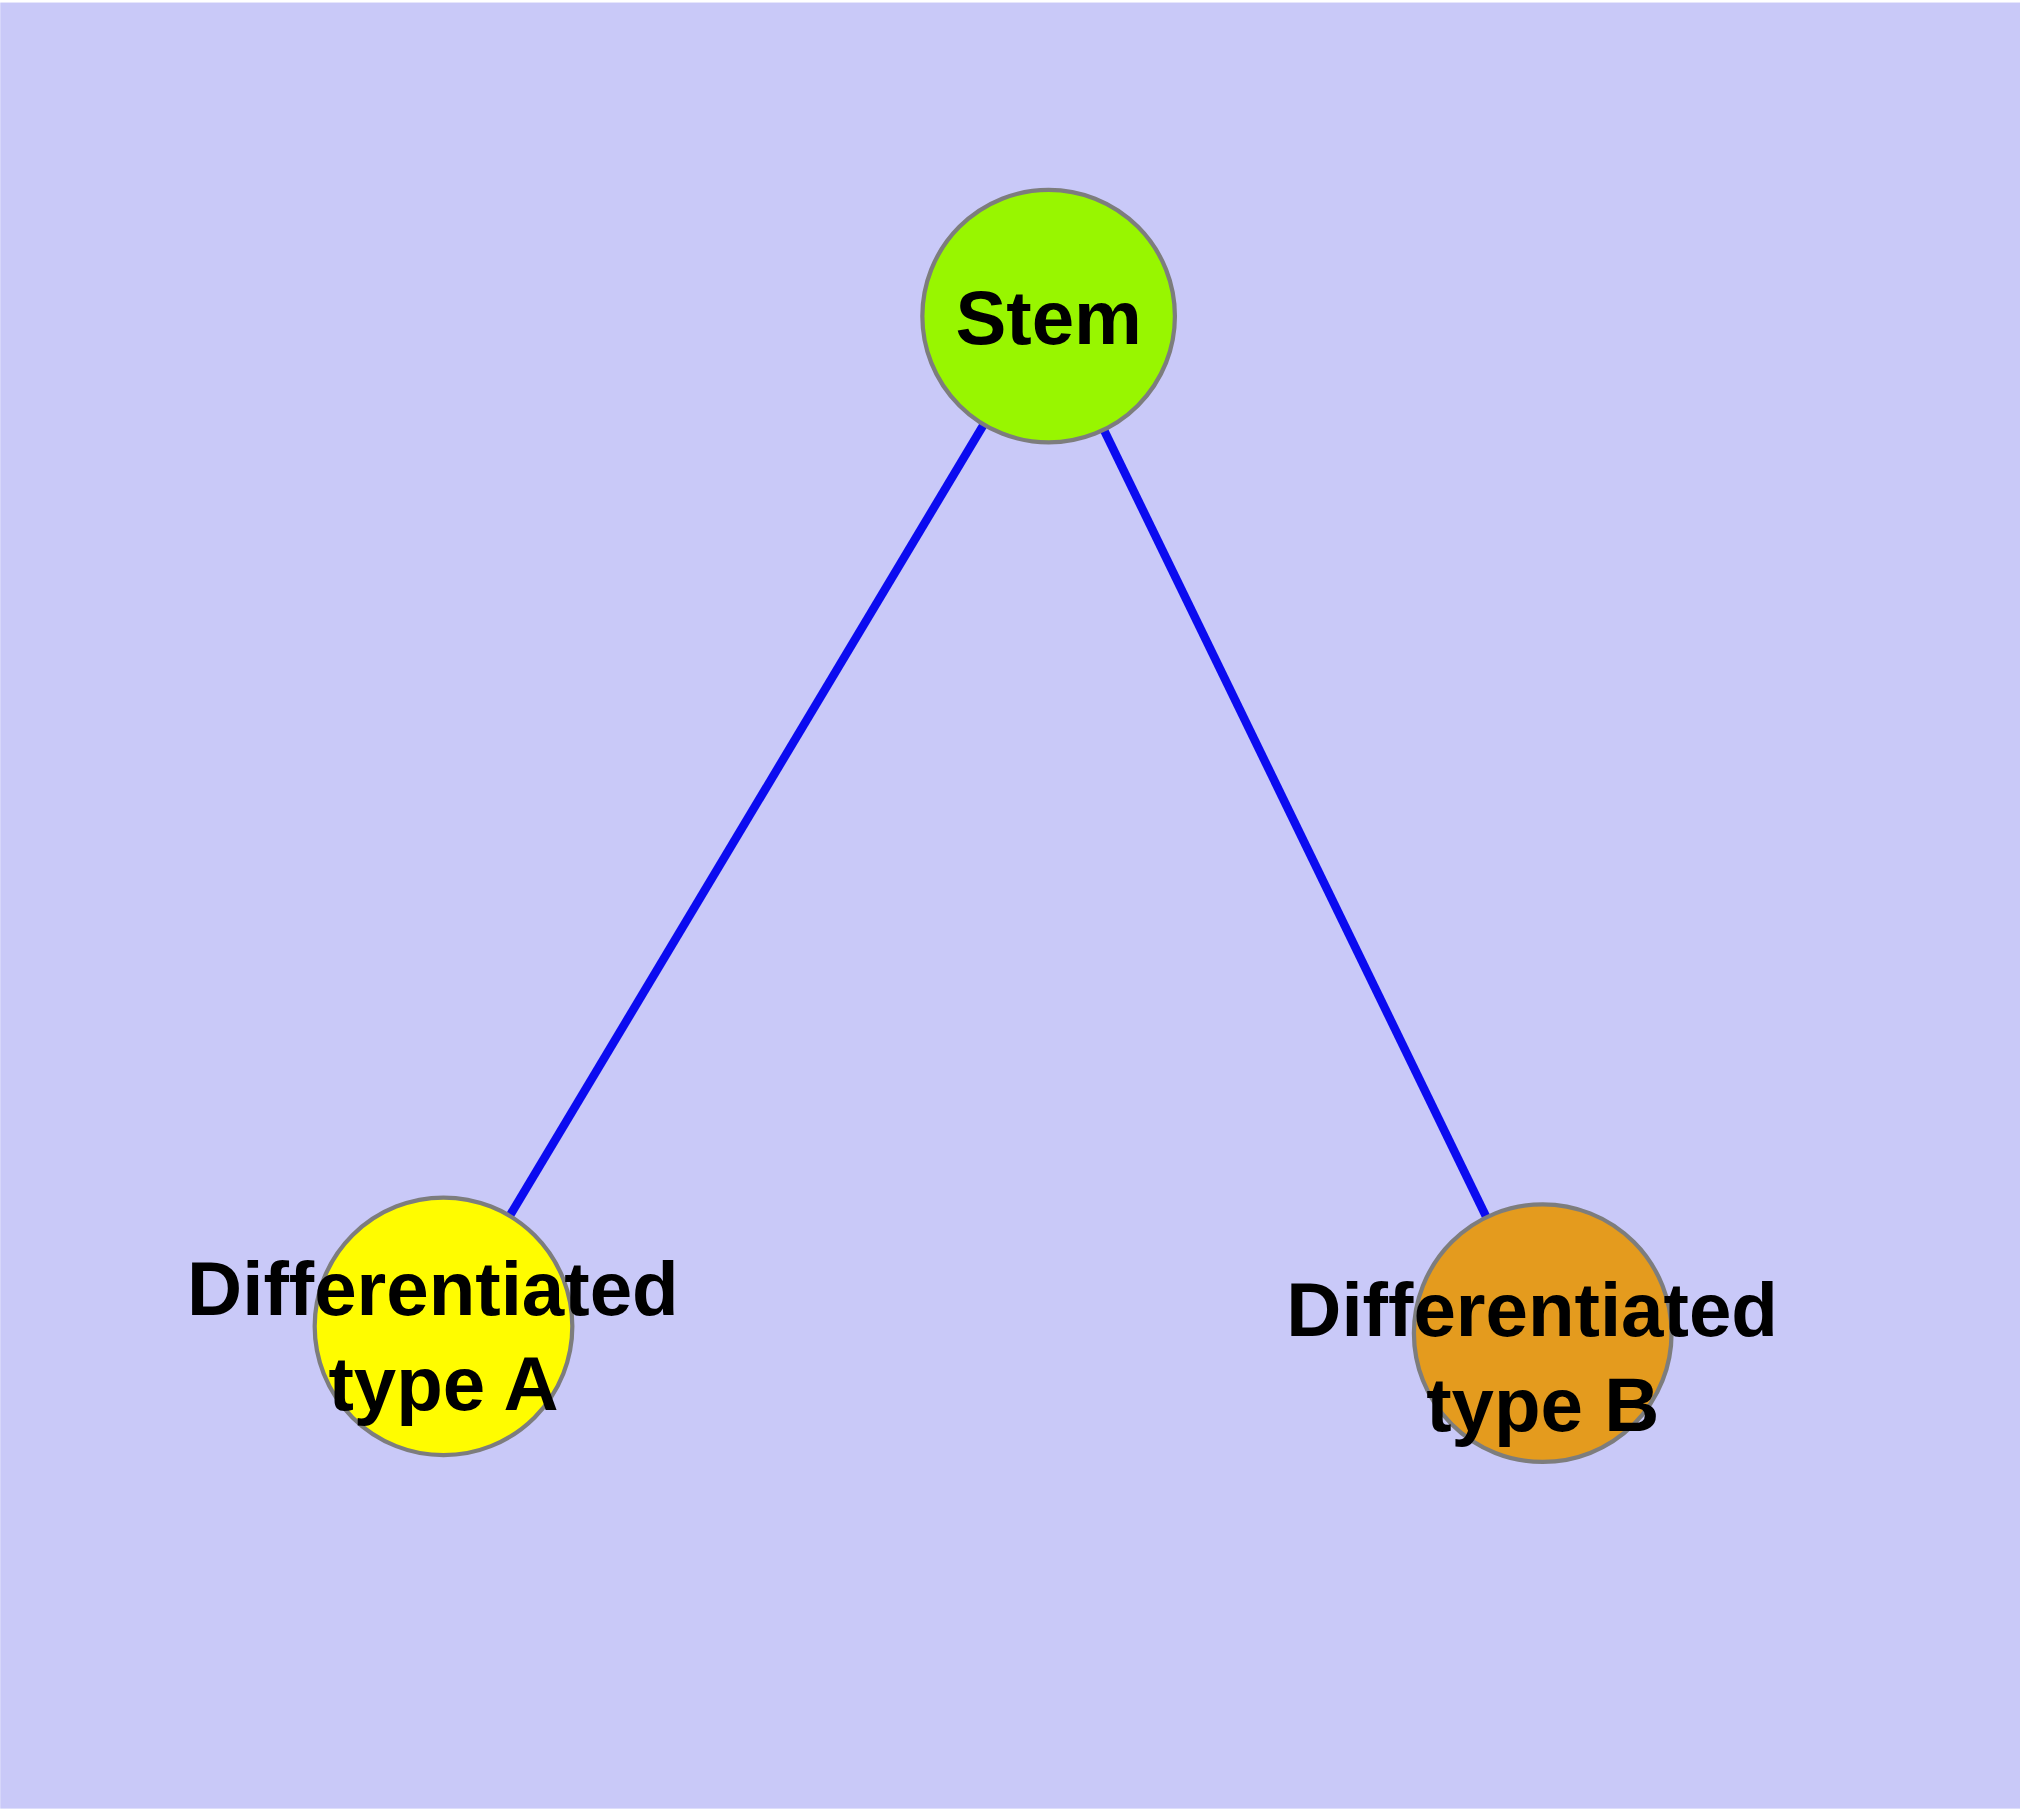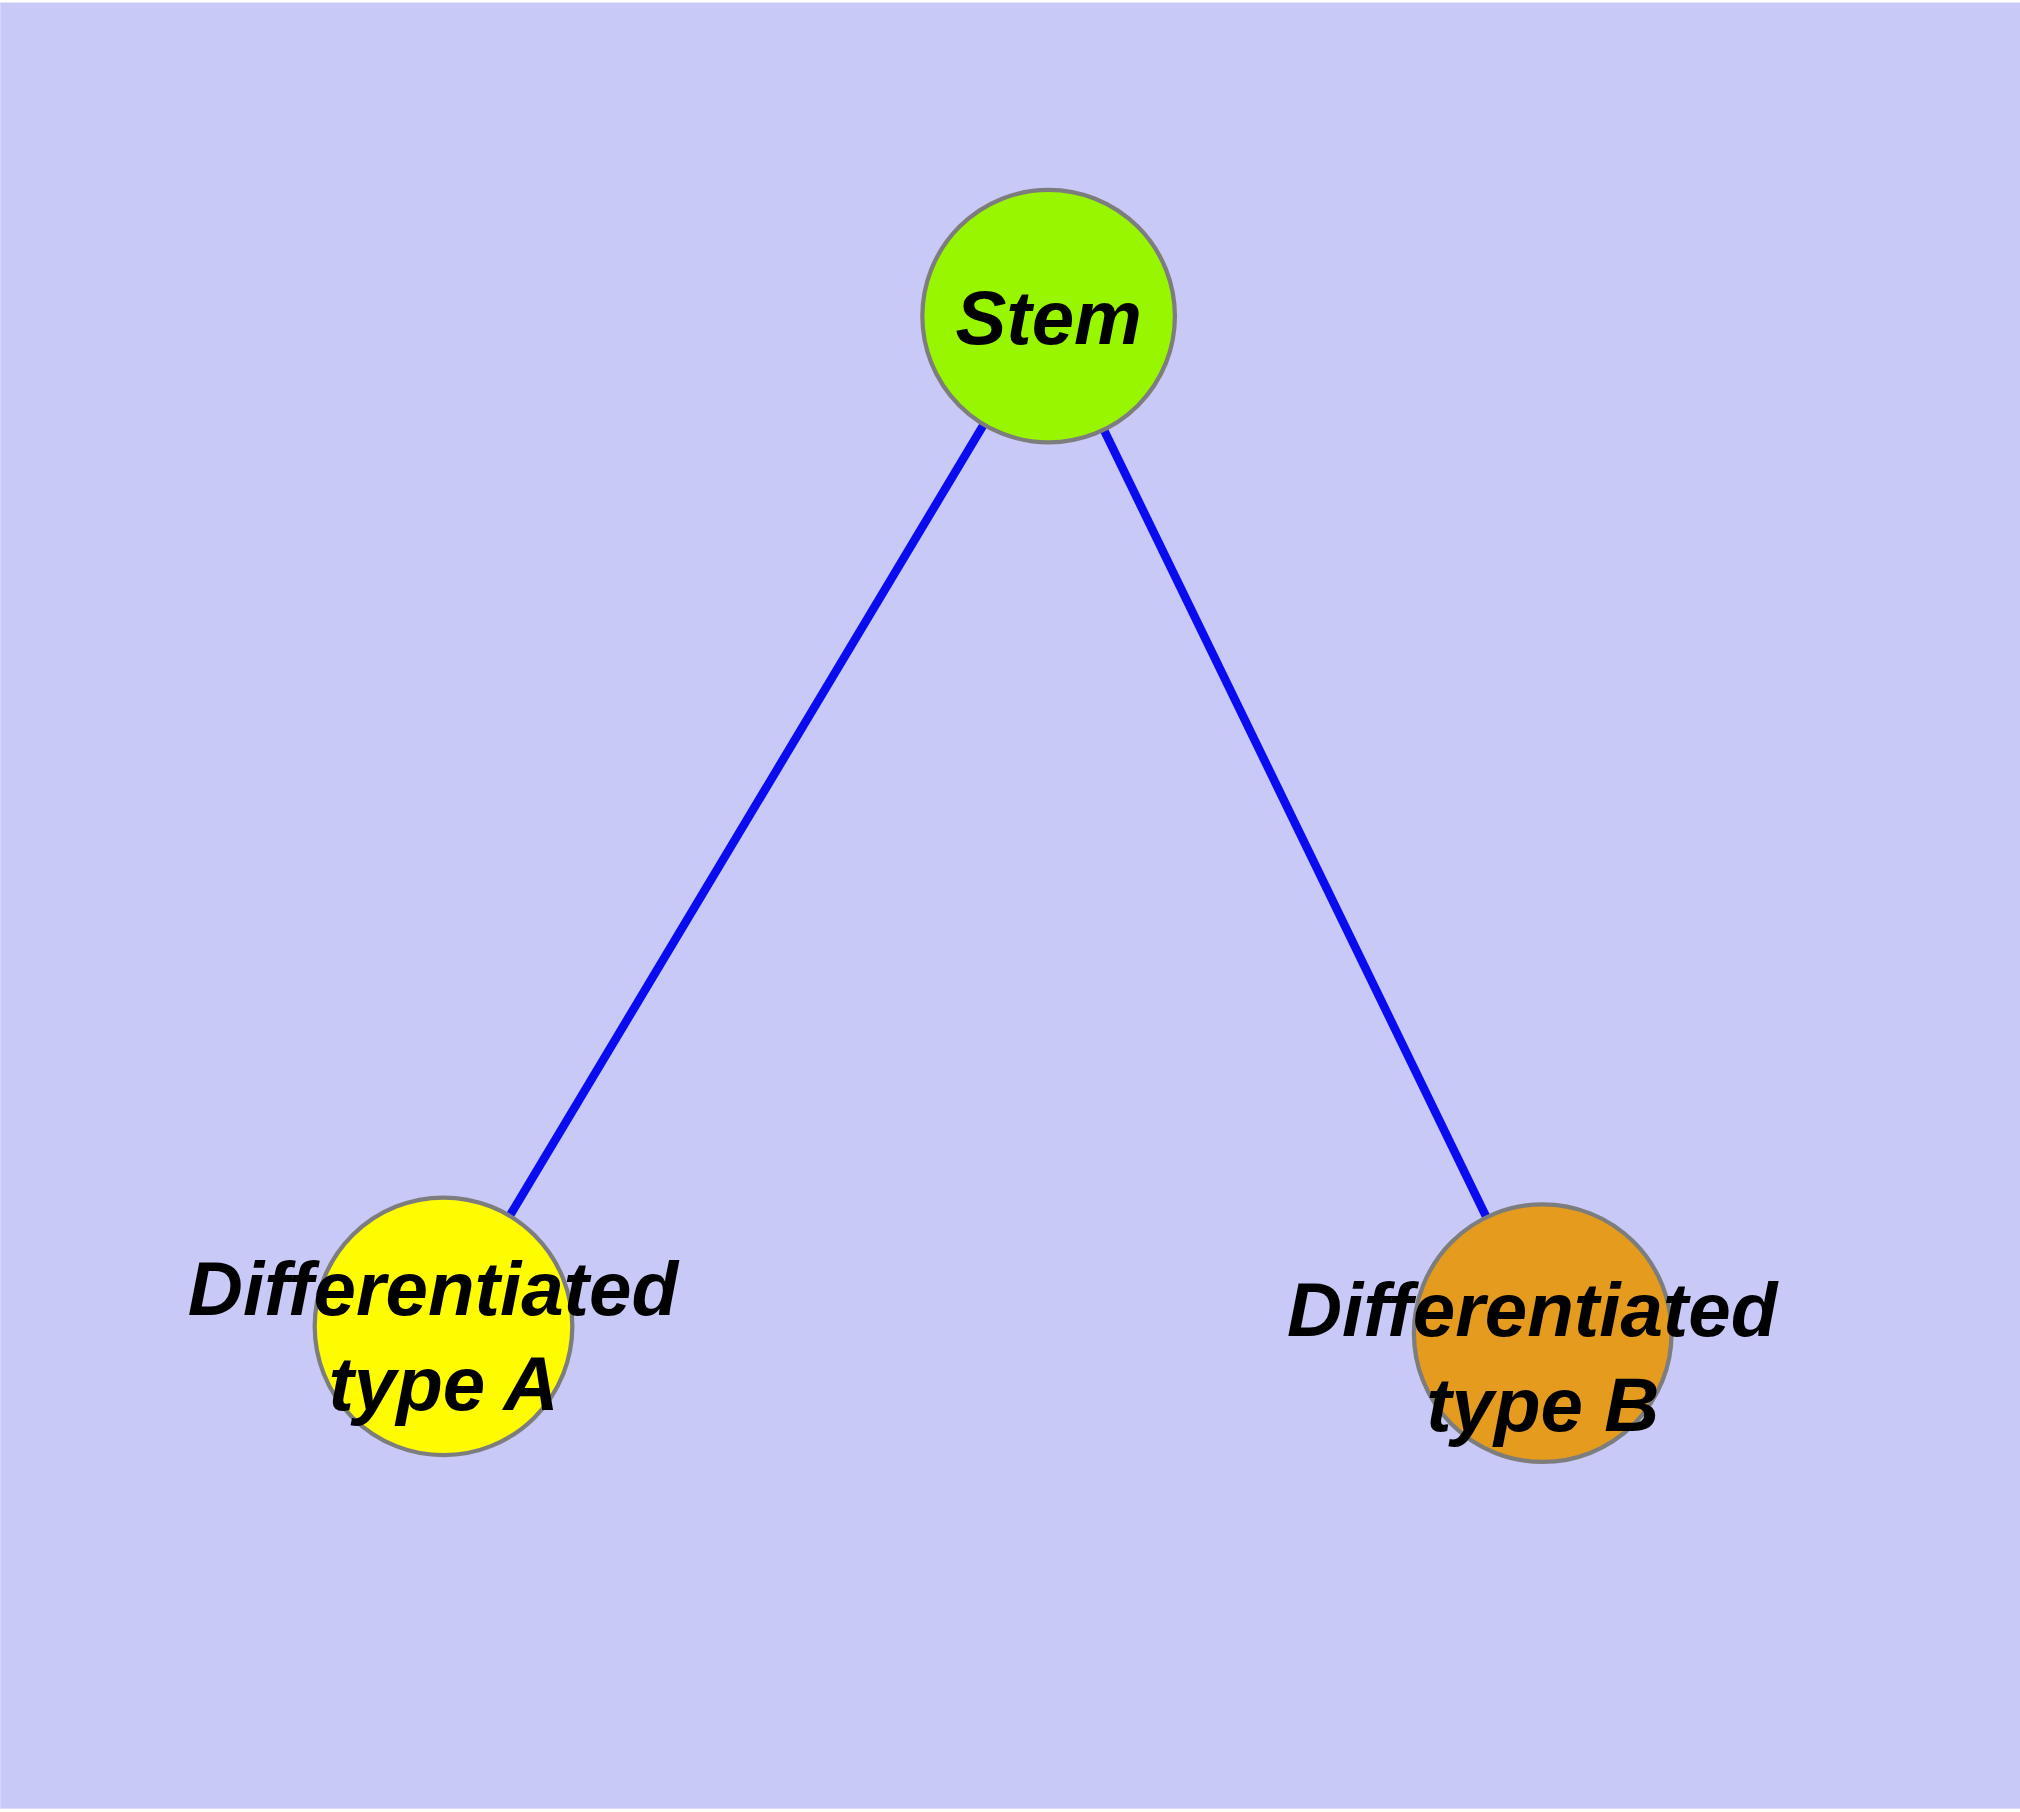--- a/index.html
+++ b/index.html
@@ -7,21 +7,20 @@
     padding: 0;
     background: #ffffff;
   }
   .stage {
     position: relative;
     width: 2021px;
     height: 1812px;
     background: #ffffff;
     overflow: hidden;
     font-family: "Liberation Sans", sans-serif;
-    font-style: italic;
   }
   svg.graph {
     display: block;
     width: 2021px;
     height: 1812px;
   }
   .node-circle {
     stroke-width: 5px;
   }
   .edge-line {

